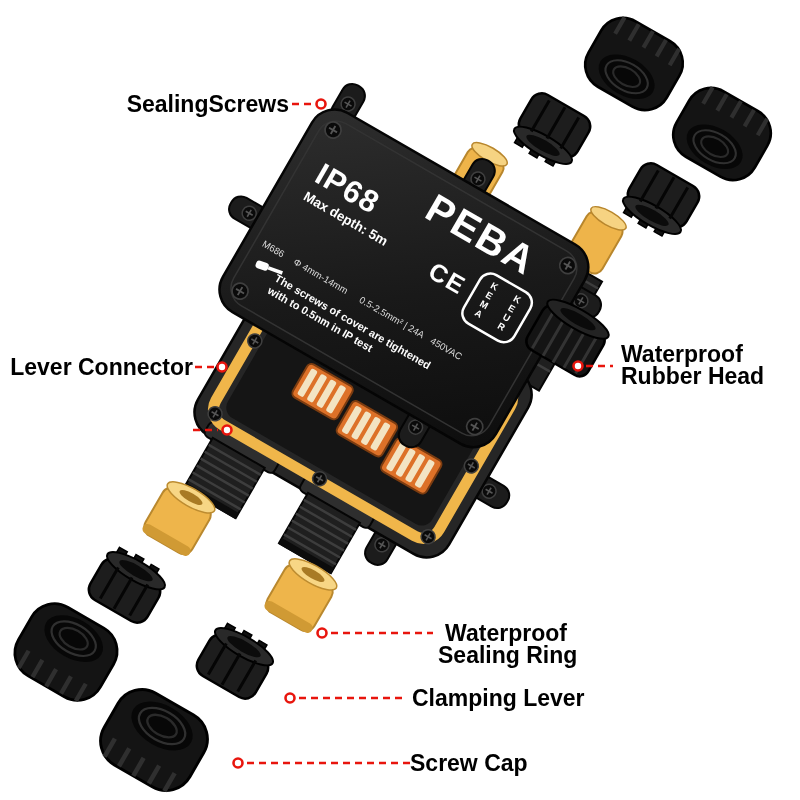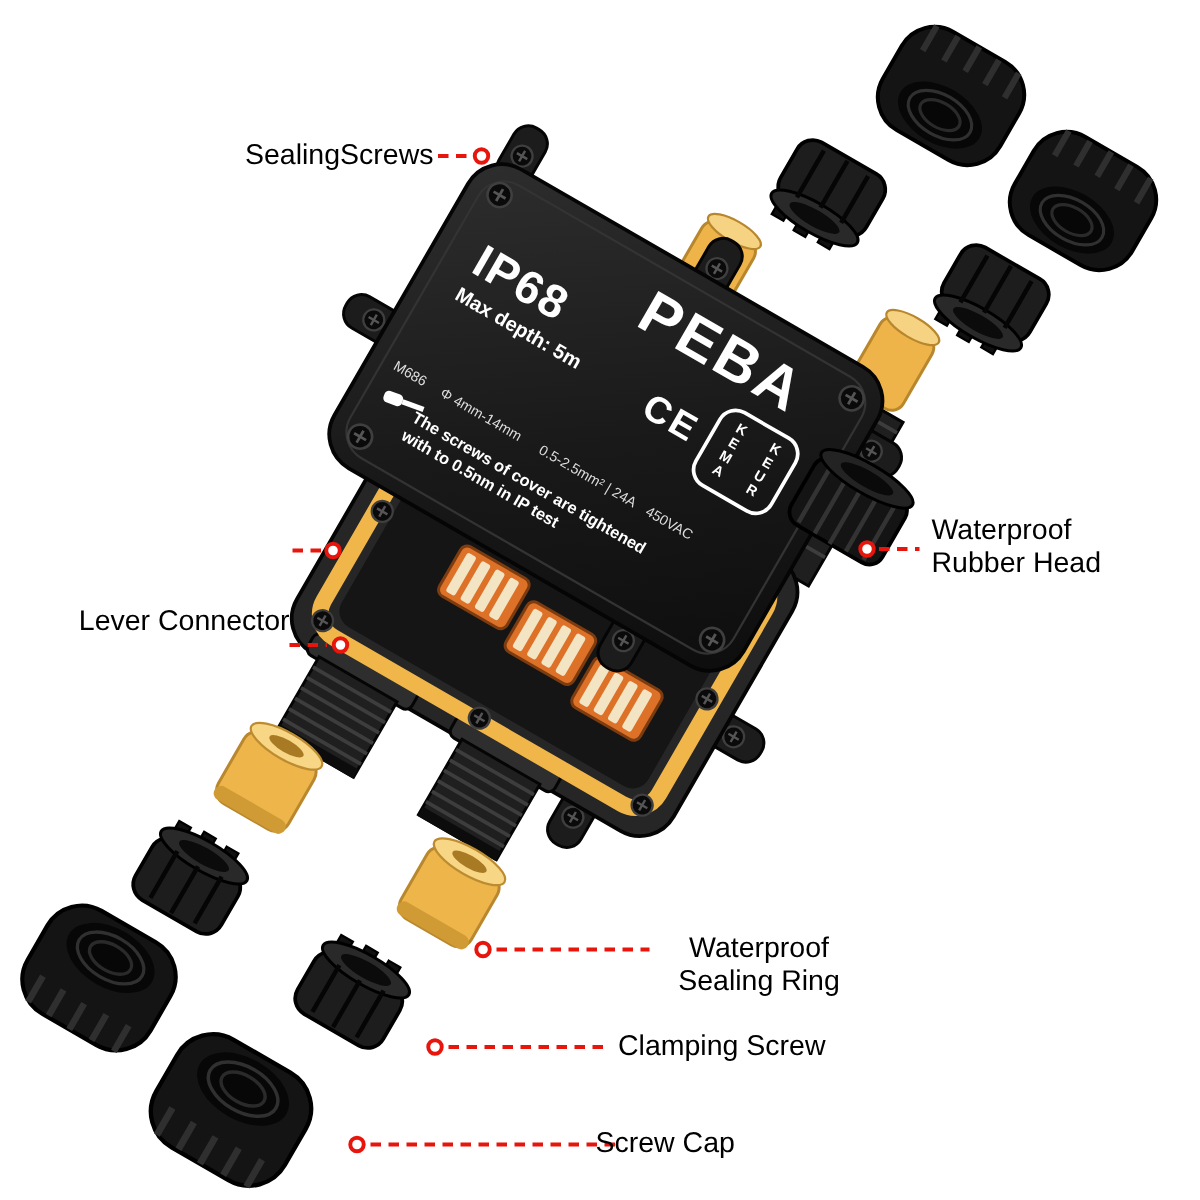--- a/index.html
+++ b/index.html
@@ -1,19 +1,19 @@
 <!DOCTYPE html>
 <html><head>
 <meta charset="utf-8">
 <style>
   html,body{margin:0;padding:0;background:#fff;}
   .stage{position:relative;width:800px;height:800px;background:#ffffff;
          font-family:"Liberation Sans",sans-serif;overflow:hidden;}
   .stage svg{position:absolute;left:0;top:0;}
-  .callout{position:absolute;font-weight:normal;font-size:19px;line-height:22px;
+  .callout{position:absolute;font-weight:bold;font-size:23px;line-height:22px;
            color:#000;white-space:nowrap;}
   .callout.align-right{text-align:right;}
   .callout.center{text-align:center;}
   .lead{stroke:#e8150d;stroke-width:2.6;stroke-dasharray:7 5;fill:none;}
   .dot{fill:#ffffff;stroke:#e8150d;stroke-width:2.6;}
 </style>
 </head>
 <body>
 
 <div class="stage">
@@ -212,30 +212,30 @@
     <line class="lead" x1="299" y1="698" x2="406" y2="698"></line>
     <circle class="dot" cx="290" cy="698" r="4.5"></circle>
 
     <line class="lead" x1="247" y1="763" x2="411" y2="763"></line>
     <circle class="dot" cx="238" cy="763" r="4.5"></circle>
   </g>
 </svg>
 
 <div class="callout align-right" style="right:511px;top:93px;">SealingScrews</div>
 
-<div class="callout align-right" style="right:607px;top:356px;margin-top:48px;">Lever Connector</div>
+<div class="callout align-right" style="right:607px;top:356px;">Lever Connector</div>
 
 
 <div class="callout" style="left:621px;top:343px;">
   <div>Waterproof</div>
   <div>Rubber Head</div>
 </div>
 
 <div class="callout center" style="left:438px;top:622px;width:136px;">
   <div>Waterproof</div>
   <div>Sealing Ring</div>
 </div>
 
-<div class="callout" style="left:412px;top:687px;">Clamping Screw</div>
-
-<div class="callout" style="left:397px;top:752px;">Screw Cap</div>
+<div class="callout" style="left:412px;top:687px;">Clamping Lever</div>
+
+<div class="callout" style="left:410px;top:752px;">Screw Cap</div>
 
 </div>
 
 </body></html>

